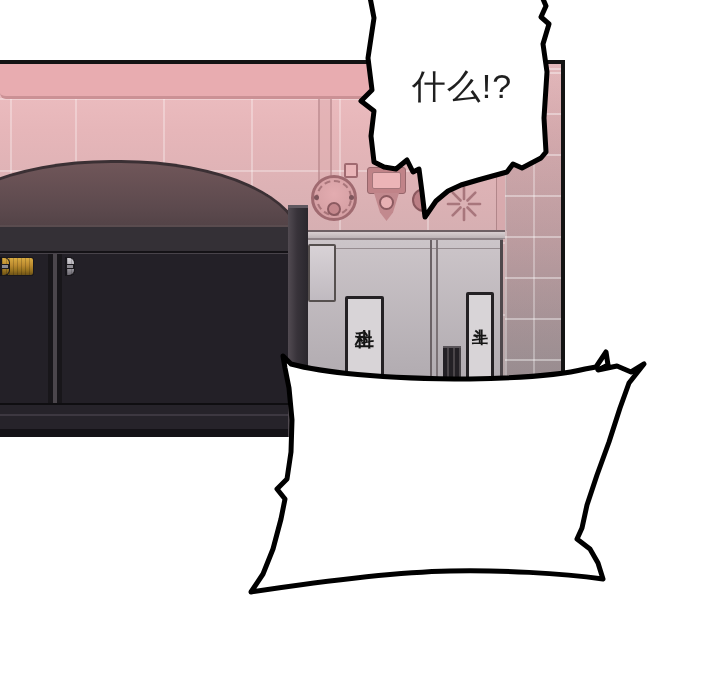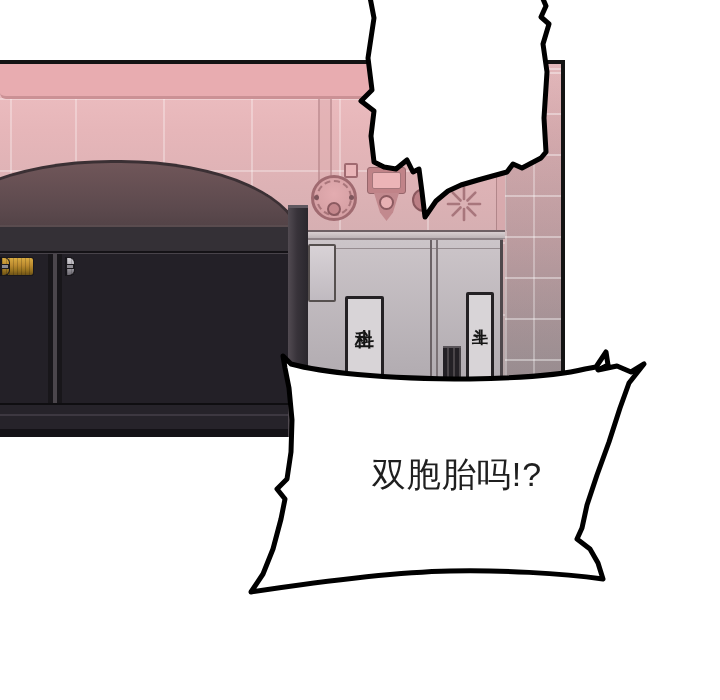--- a/index.html
+++ b/index.html
@@ -292,28 +292,28 @@
       </g>
     </svg>
   </div>
 
   <svg class="bubble-svg" style="left:352px;top:-10px;width:210px;height:235px;" viewBox="352 -10 210 235">
     <path d="M 369,-8 L 374,18 L 368,58 L 372,90 L 361,101 L 374,111 L 371,136 L 374,162
              L 384,167 L 396,169 L 407,160 L 413,172 L 419,169 L 422,192 L 425,217
              L 436,201 L 448,191 L 461,185 L 478,180 L 507,172 L 513,164 L 522,168
              L 541,158 L 546,152 L 544,118 L 547,72 L 543,44 L 549,24 L 541,17 L 546,6 L 540,-8 Z" fill="#ffffff" stroke="#000000" stroke-width="5" stroke-linejoin="round"></path>
   </svg>
+  <div class="bubble-text bt-top">什么!?</div>
 
   <svg class="bubble-svg" style="left:238px;top:342px;width:420px;height:258px;" viewBox="238 342 420 258">
     <path d="M 283,356 L 291,364
              C 320,372 380,379 470,379
              C 525,378 565,374 585,369
              L 596,367 L 606,352 L 608,365 L 598,370 L 617,366 L 631,372 L 644,364
              L 629,383 L 620,408 L 609,442 L 597,475 L 587,505 L 582,528
              L 577,539 L 590,549 L 598,563 L 603,579
              C 560,573 500,570 450,571
              C 400,572 330,580 251,592
              L 263,574 L 273,549 L 281,519 L 285,499 L 277,489 L 287,479
              L 291,452 L 292,420 L 289,388 L 285,368 Z" fill="#ffffff" stroke="#000000" stroke-width="5" stroke-linejoin="round"></path>
   </svg>
-  <div class="bubble-text bt-bottom">双胞胎吗!?</div>
 
 </div>
 
 </body></html>

